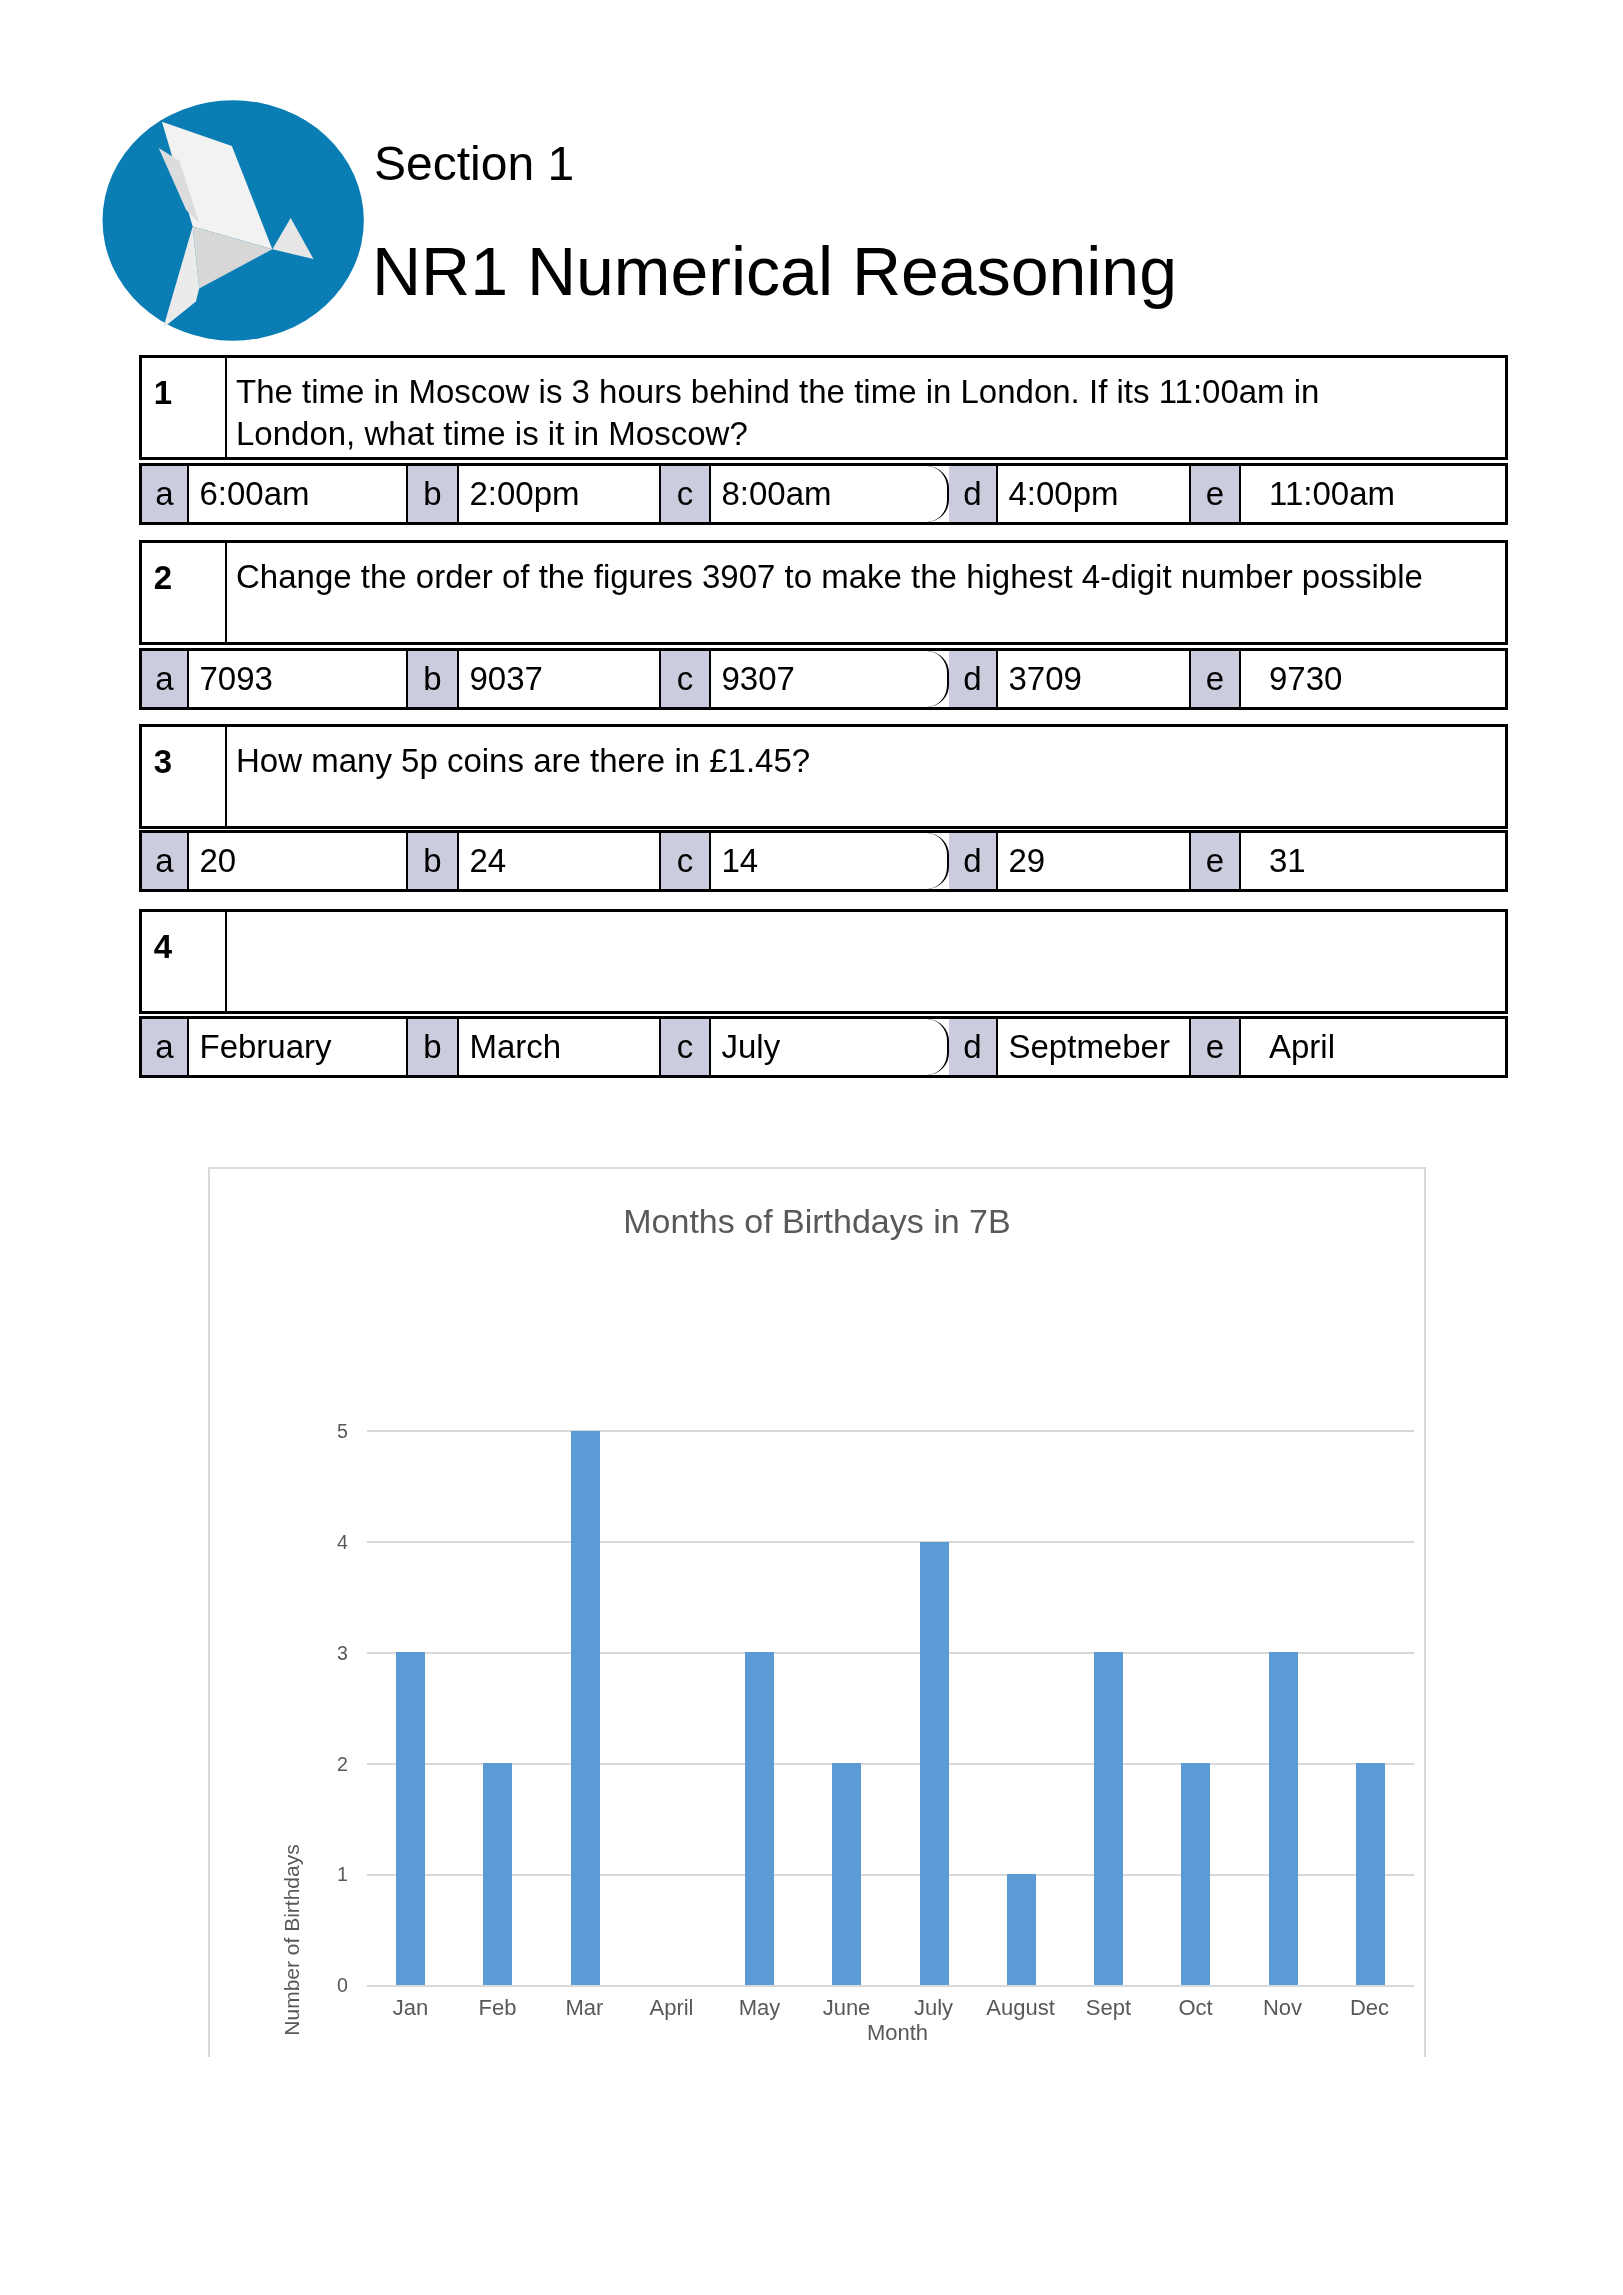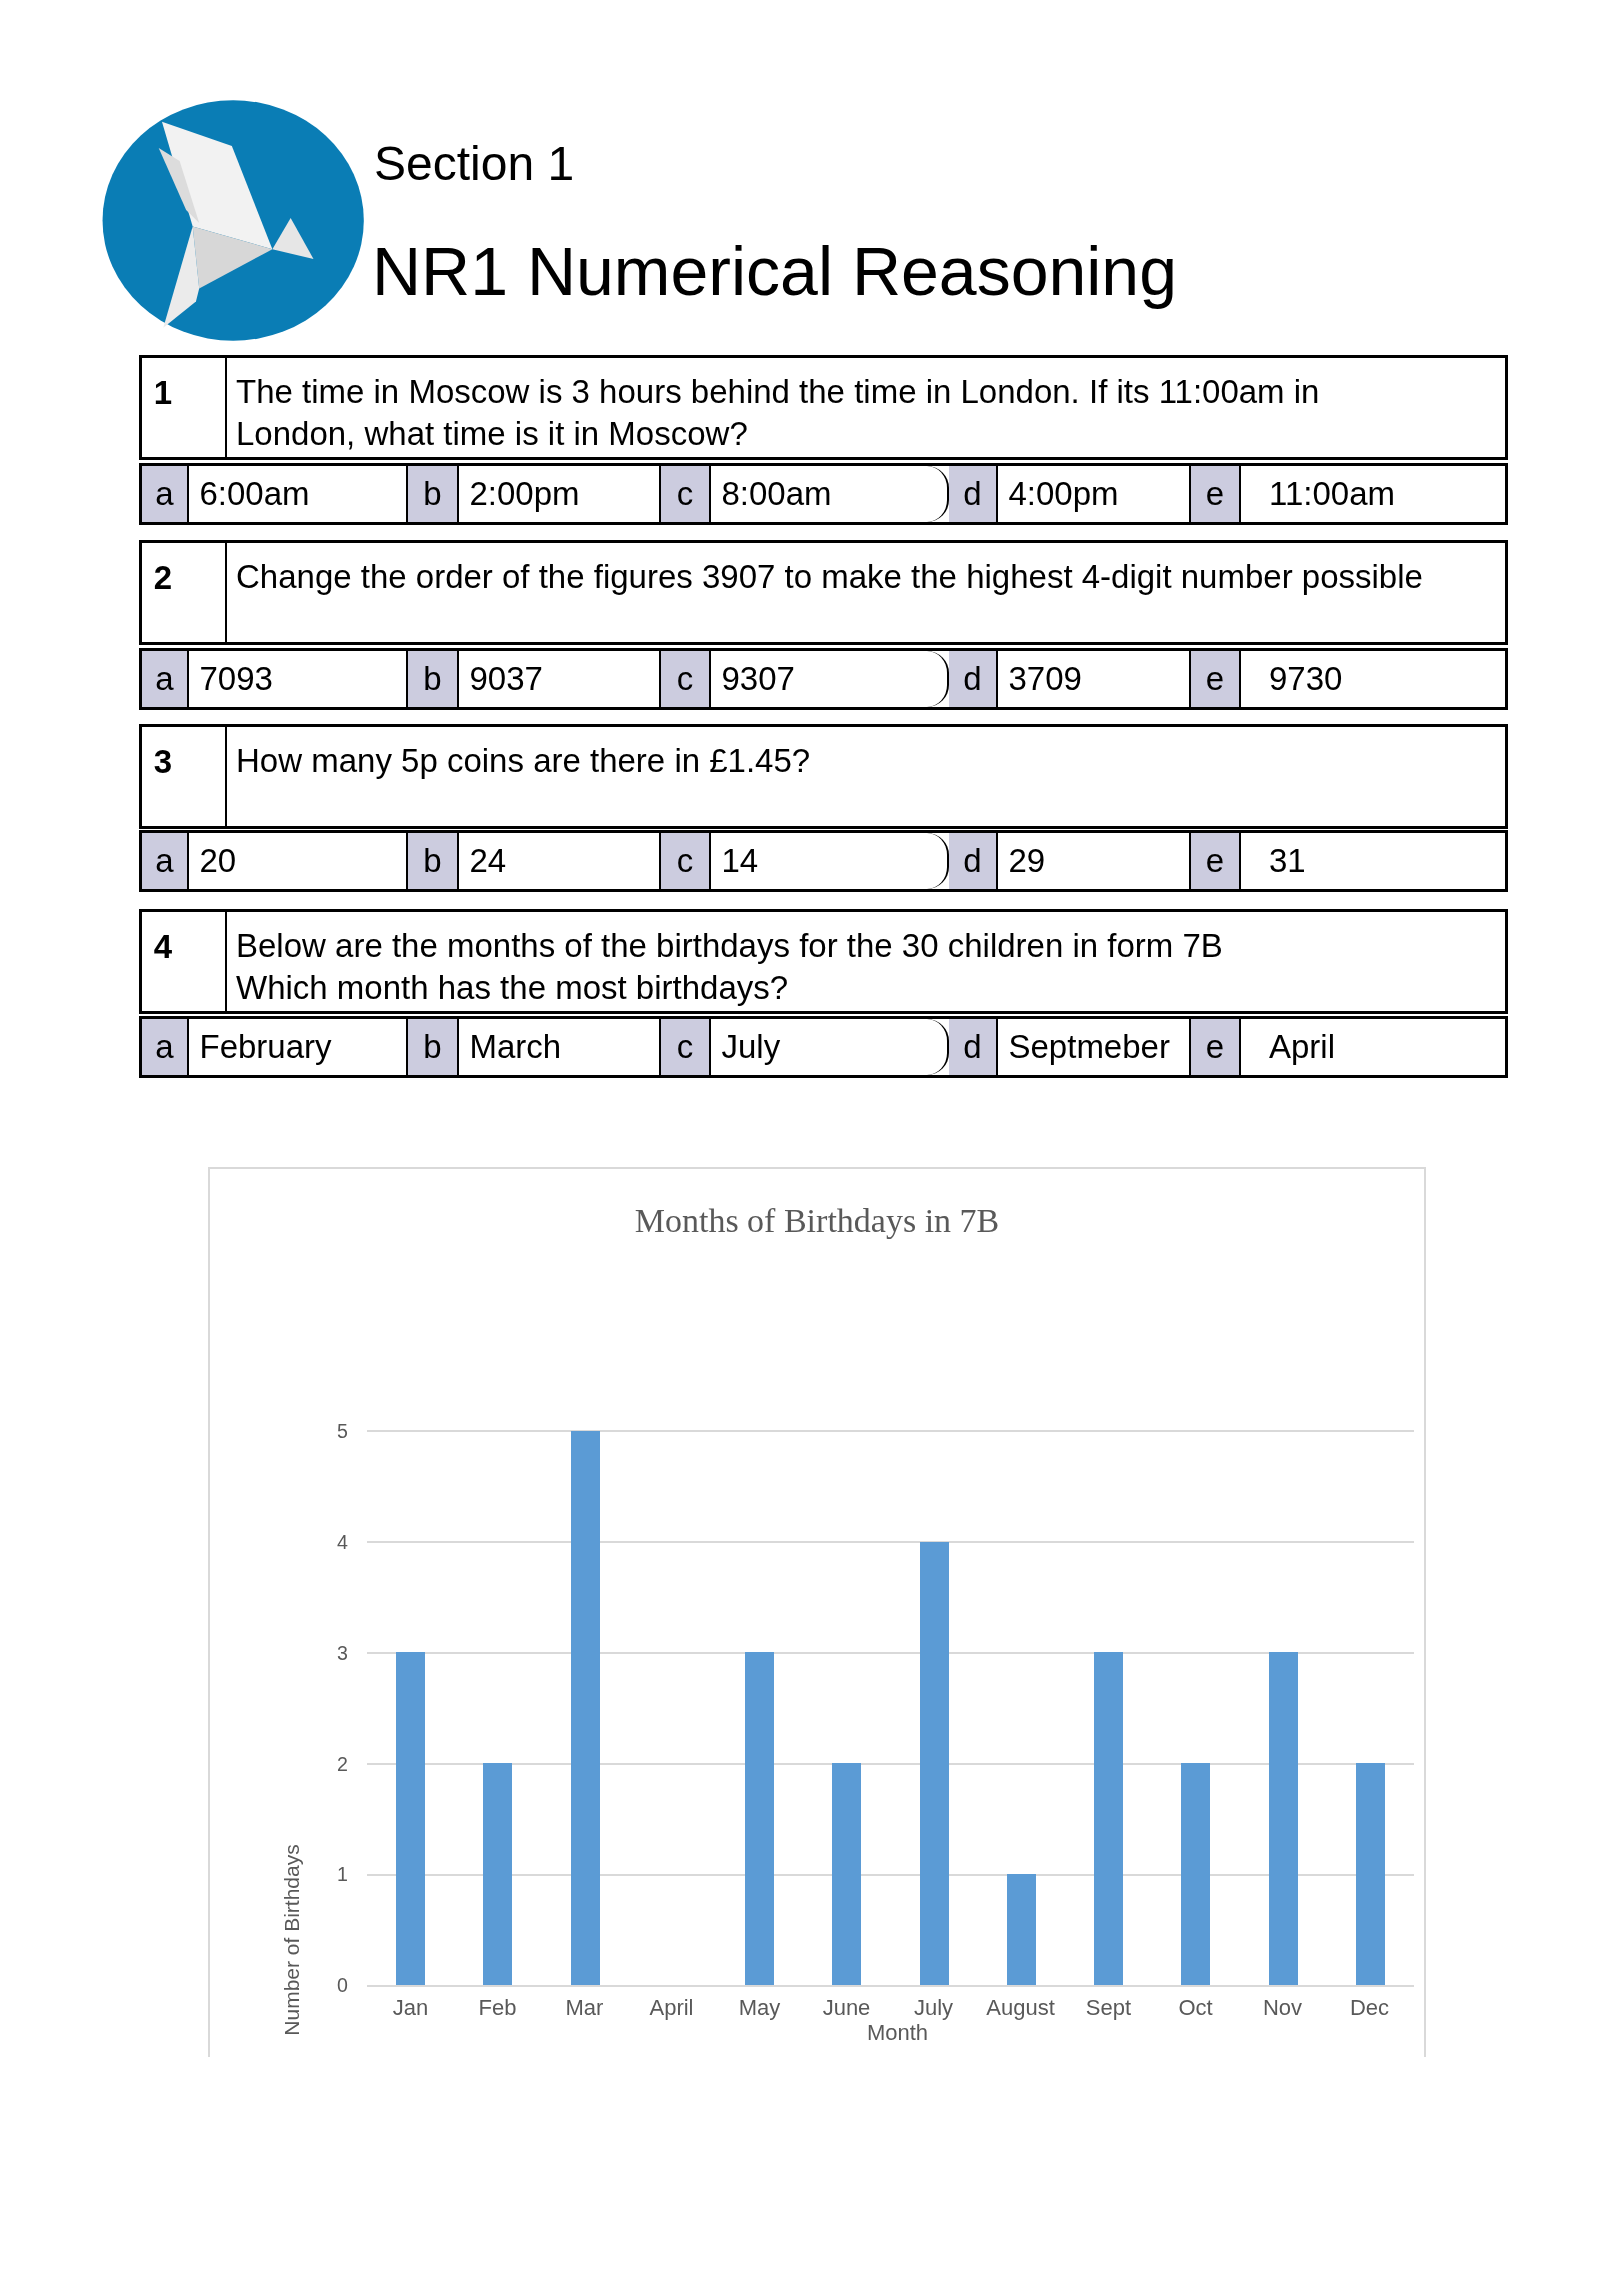--- a/index.html
+++ b/index.html
@@ -25,21 +25,21 @@
   .avalue.last { border-right: none; }
   .w-l1 { width: 47px; } .w-v1 { width: 219px; }
   .w-l2 { width: 51px; } .w-v2 { width: 202px; }
   .w-l3 { width: 50px; } .w-v3 { width: 238px; border-radius: 22px; }
   .w-l4 { width: 49px; } .w-v4 { width: 193px; }
   .w-l5 { width: 50px; } .w-v5 { flex: 1; padding-left: 28px; }
 
   .chart-frame { position: absolute; left: 208px; top: 1167px; width: 1218px; height: 890px;
                  border: 2.6px solid #d9d9d9; border-bottom: none; box-sizing: border-box; background: #fff; }
   .chart-title { position: absolute; left: 0; right: 0; top: 33px; text-align: center; font-size: 34px;
-                 color: #595959; font-family: Liberation Serif, serif; }
+                 color: #595959; font-family: Liberation Sans, sans-serif; }
   .plot { position: absolute; left: 157px; top: 262px; width: 1047px; height: 554px; }
   .gridline { position: absolute; left: 0; right: 0; height: 2px; background: #d9d9d9; }
   .ytick { position: absolute; left: -52px; width: 33px; text-align: right; font-size: 19.6px; color: #595959;
            transform: translateY(-50%); }
   .bar { position: absolute; bottom: 0; width: 29px; background: #5b9bd5; }
   .xtick { position: absolute; top: 564px; width: 85px; margin-left: -43px; text-align: center;
            font-size: 22px; color: #595959; }
   .ylabel { position: absolute; left: 82px; top: 771px; transform: translate(-50%, -50%) rotate(-90deg);
             font-size: 21px; color: #595959; white-space: nowrap; }
   .xlabel { position: absolute; left: 0; width: 1218px; text-align: center; top: 851px; font-size: 22px;
@@ -108,24 +108,20 @@
   <div class="aletter w-l3">c</div>
   <div class="avalue w-v3">14</div>
   <div class="aletter w-l4">d</div>
   <div class="avalue w-v4">29</div>
   <div class="aletter w-l5">e</div>
   <div class="avalue w-v5 last">31</div>
 </div>
 
 <div class="qbox" style="top:909px;height:105px;">
   <div class="qnum">4</div>
-  <div class="qtext">
-    <div>Below are the months of the birthdays for the 30 children in form 7B</div>
-    <div>Which month has the most birthdays?</div>
-  </div>
 </div>
 <div class="arow" style="top:1016px;height:62px;">
   <div class="aletter w-l1">a</div>
   <div class="avalue w-v1">February</div>
   <div class="aletter w-l2">b</div>
   <div class="avalue w-v2">March</div>
   <div class="aletter w-l3">c</div>
   <div class="avalue w-v3">July</div>
   <div class="aletter w-l4">d</div>
   <div class="avalue w-v4">Septmeber</div>

